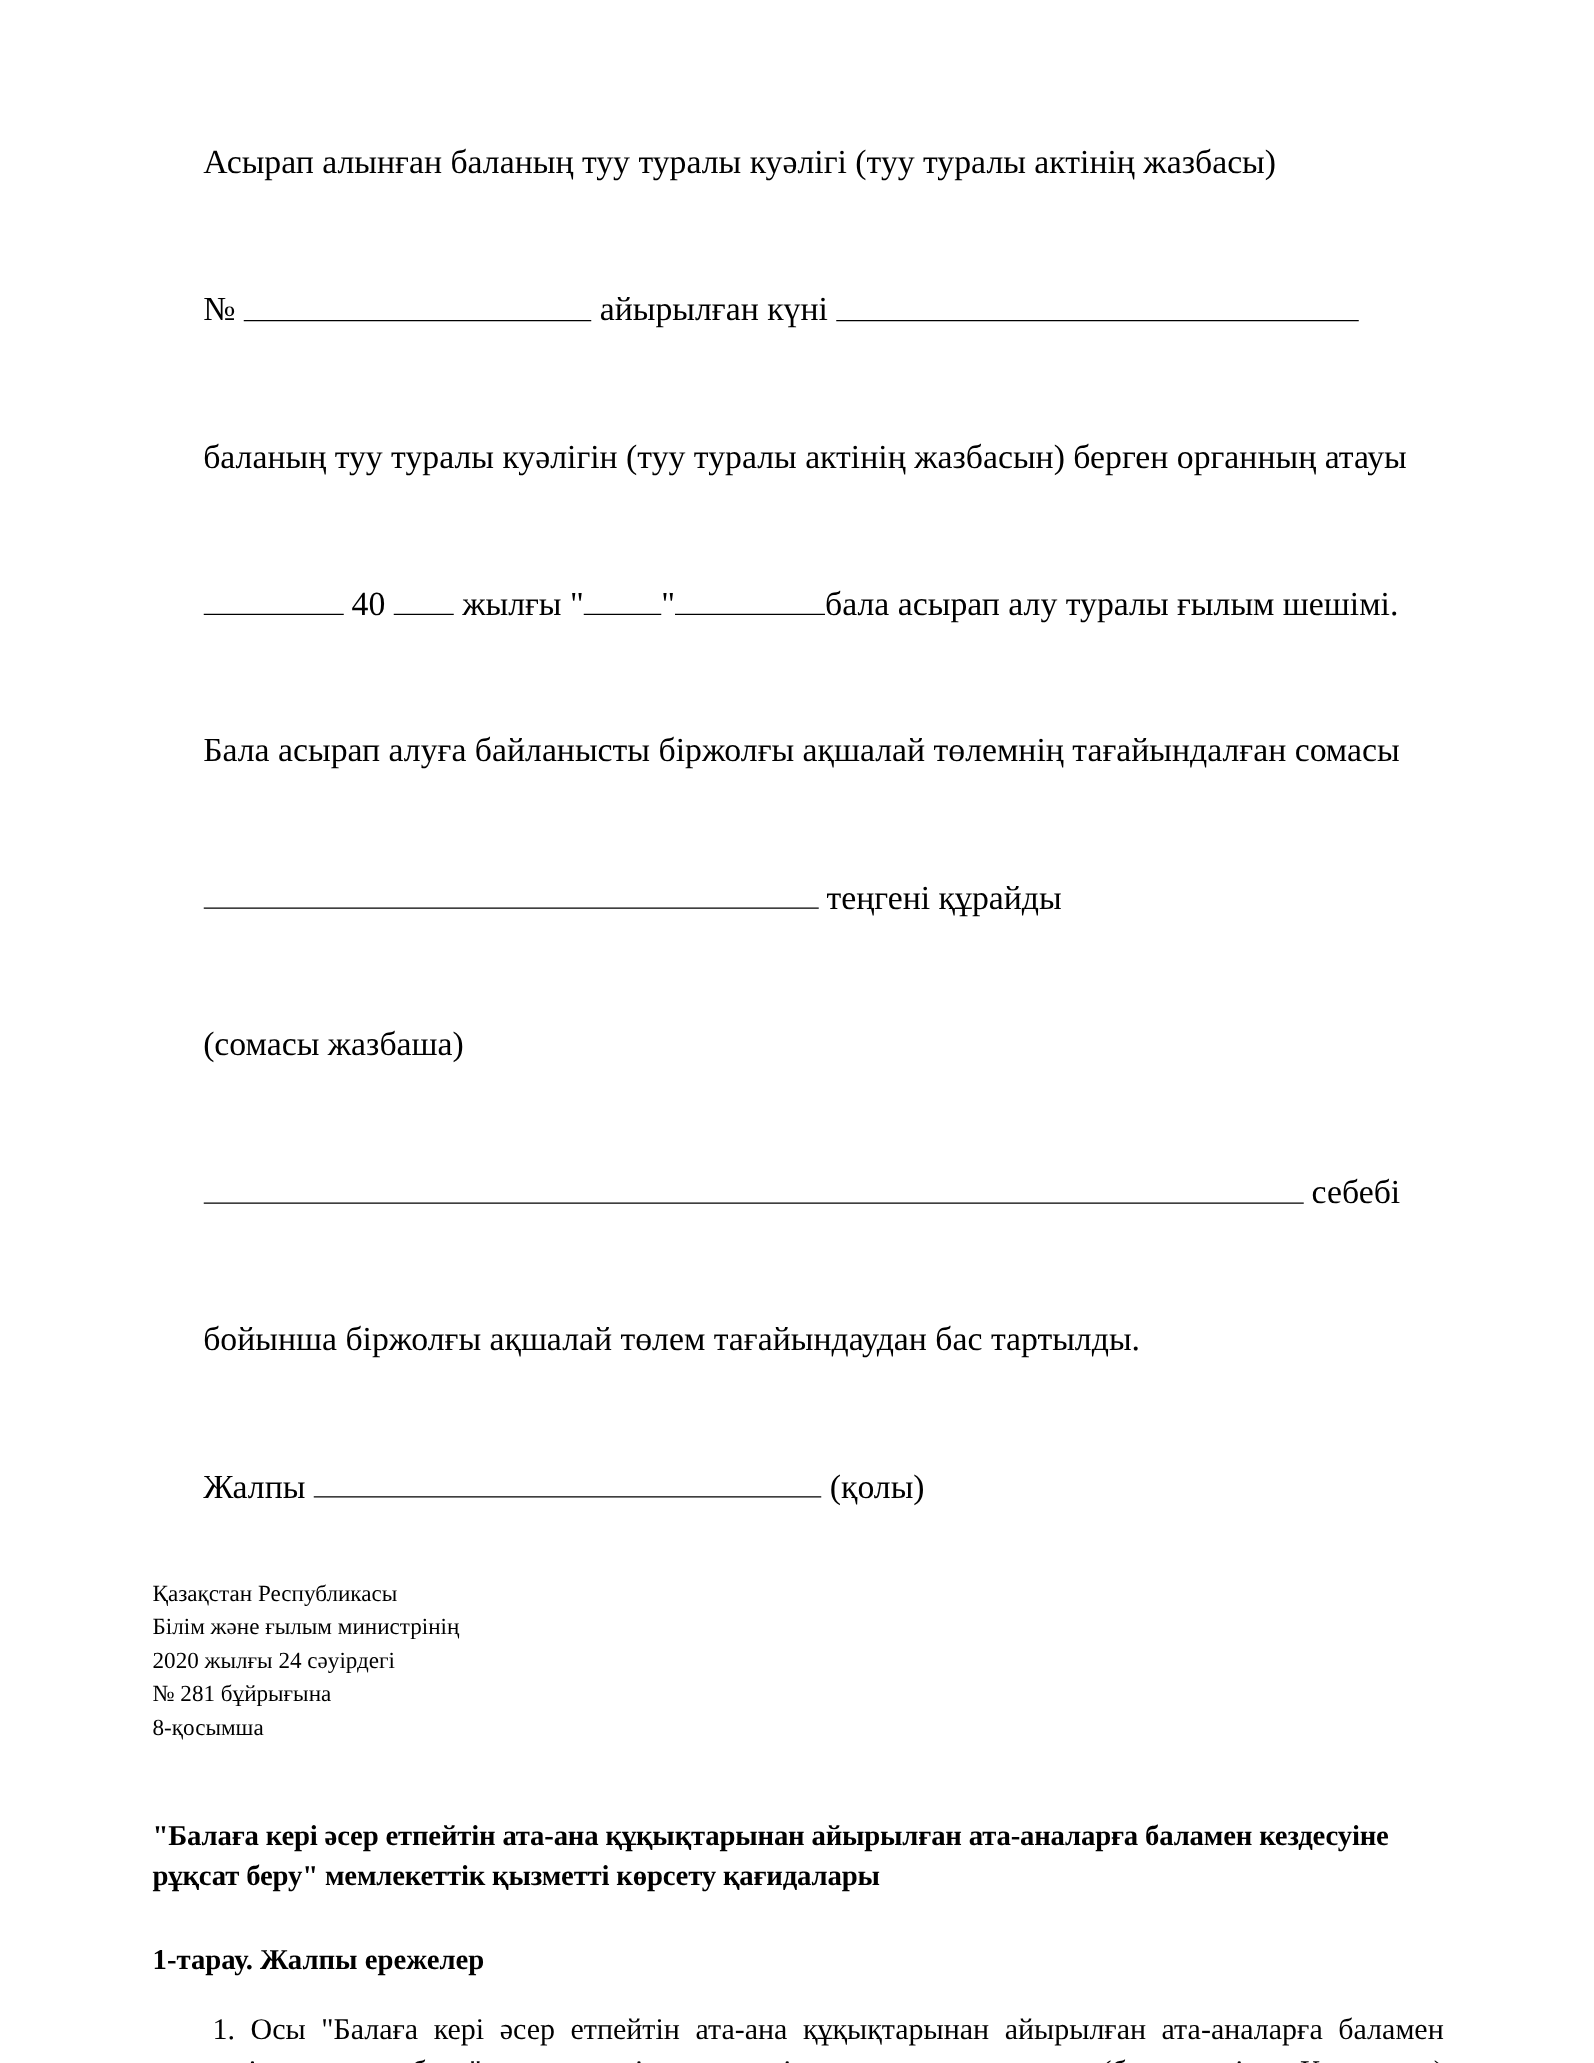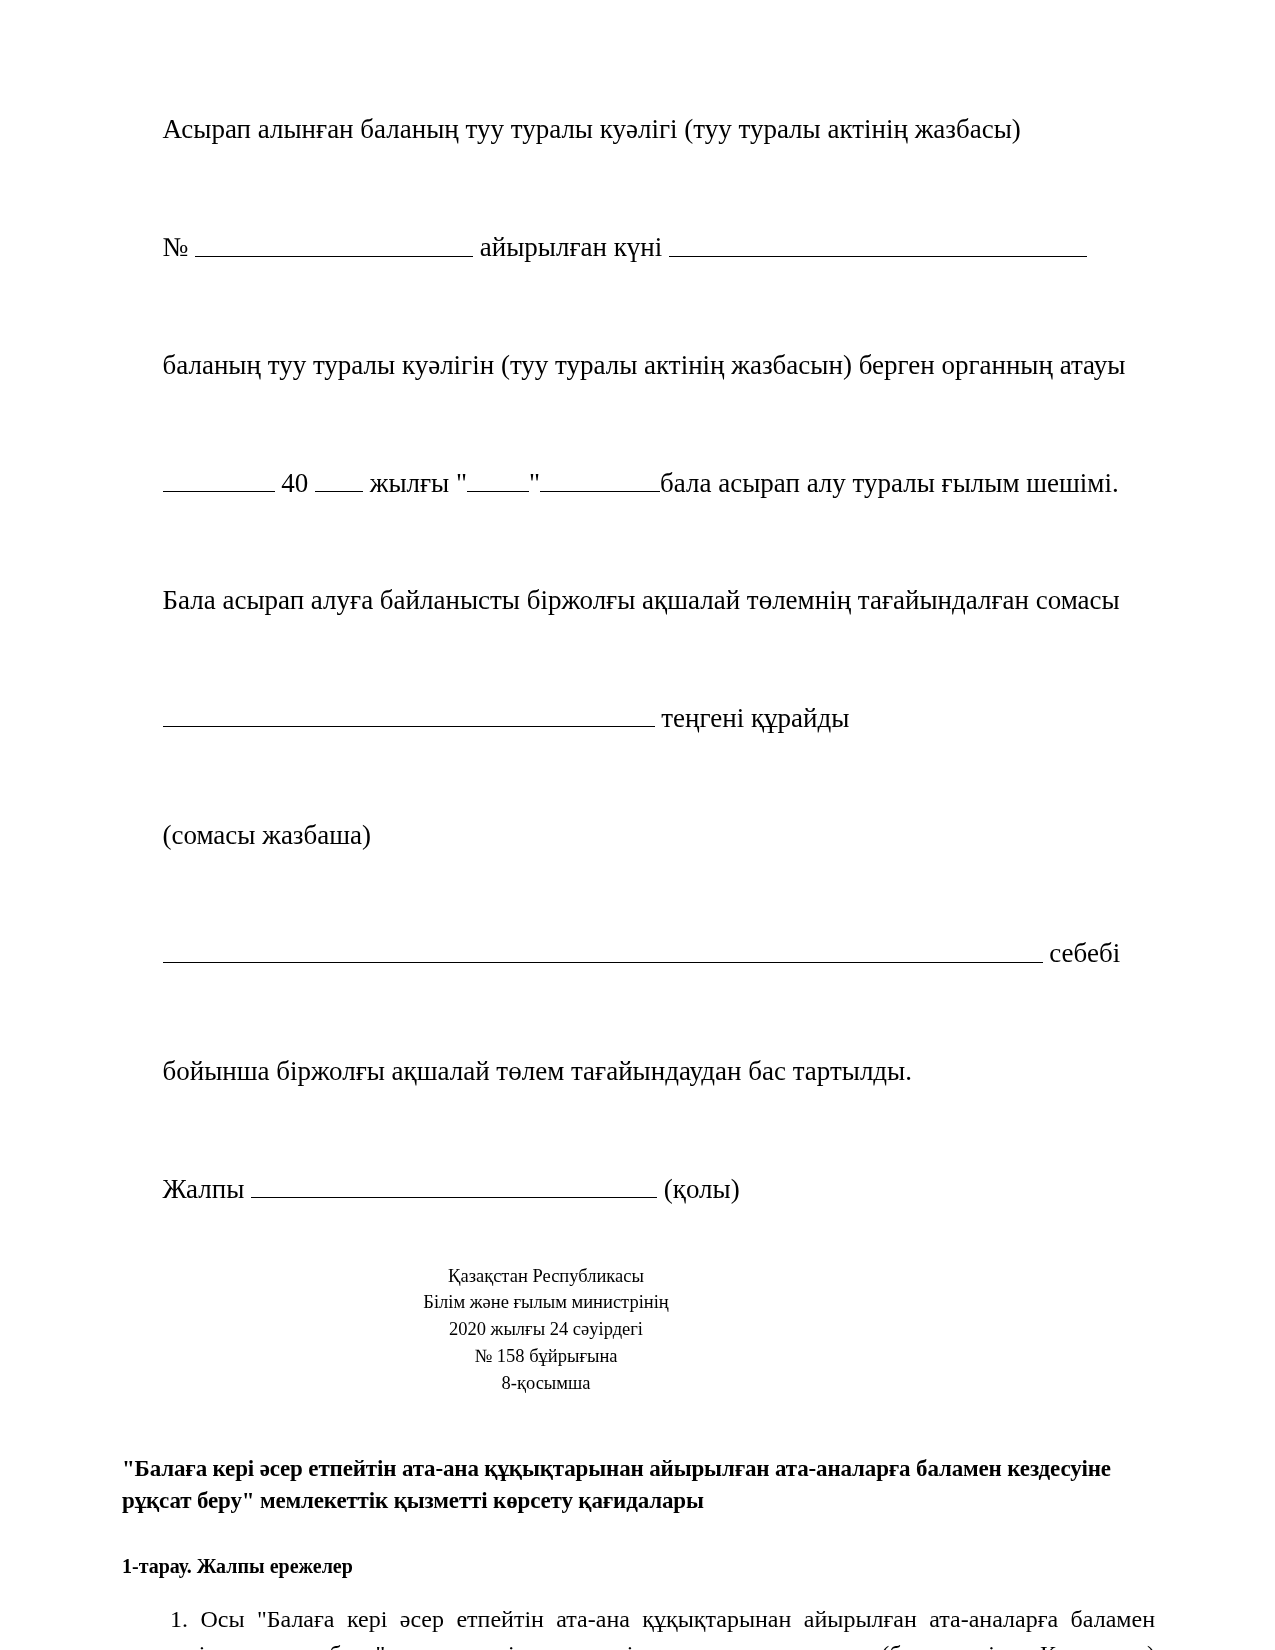--- a/index.html
+++ b/index.html
@@ -39,39 +39,39 @@
   .u-w3  { width: 112px; }
   .u-w4  { width: 62px; }
   .u-w5  { width: 48px; }
   .u-w6  { width: 120px; }
   .u-w7  { width: 492px; }
   .u-w8  { width: 880px; }
   .u-w9  { width: 406px; }
 
   .sign-block {
     margin-top: 16px;
-    text-align: center;
+    text-align: left;
     font-family: "Liberation Serif", "DejaVu Serif", serif;
     font-size: 18.5px;
     line-height: 1.45;
     padding-right: 185px;
   }
   .sign-block div { white-space: pre; }
 
   .doc-title {
     margin-top: 56px;
     font-size: 23px;
     font-weight: bold;
     line-height: 1.42;
     text-align: left;
     letter-spacing: -0.15px;
   }
   .chapter-head {
     margin-top: 34px;
-    font-size: 20px;
+    font-size: 23px;
     font-weight: bold;
     line-height: 1.42;
   }
   p.para {
     margin: 0;
     padding-top: 22px;
     font-size: 24px;
     line-height: 1.45;
     text-align: justify;
     text-indent: 48px;
@@ -123,21 +123,21 @@
     <div class="form-line">
       <span>Жалпы </span><span class="u u-w9"></span><span> (қолы)</span>
     </div>
 
   </div>
 
   <div class="sign-block">
     <div>Қазақстан Республикасы</div>
     <div>Білім және ғылым министрінің</div>
     <div>2020 жылғы 24 сәуірдегі</div>
-    <div>№ 158 бұйрығына</div>
+    <div>№ 281 бұйрығына</div>
     <div>8-қосымша</div>
   </div>
 
   <div class="doc-title">"Балаға кері әсер етпейтін ата-ана құқықтарынан айырылған ата-аналарға баламен кездесуіне рұқсат беру" мемлекеттік қызметті көрсету қағидалары</div>
 
   <div class="chapter-head">1-тарау. Жалпы ережелер</div>
 
   <p class="para">1. Осы "Балаға кері әсер етпейтін ата-ана құқықтарынан айырылған ата-аналарға баламен кездесуіне рұқсат беру" мемлекеттік қызметті көрсету қағидалары (бұдан әрі – Қағидалар) "Мемлекеттік көрсетілетін қызметтер туралы" Қазақстан Республикасы Заңының 10-бабының 1) тармақшасына сәйкес әзірленді және балаға кері әсер етпейтін ата-ана құқықтарынан айырылған ата-аналарға баламен кездесуіне рұқсат беру тәртібін айқындайды.</p>
 
 </div>

